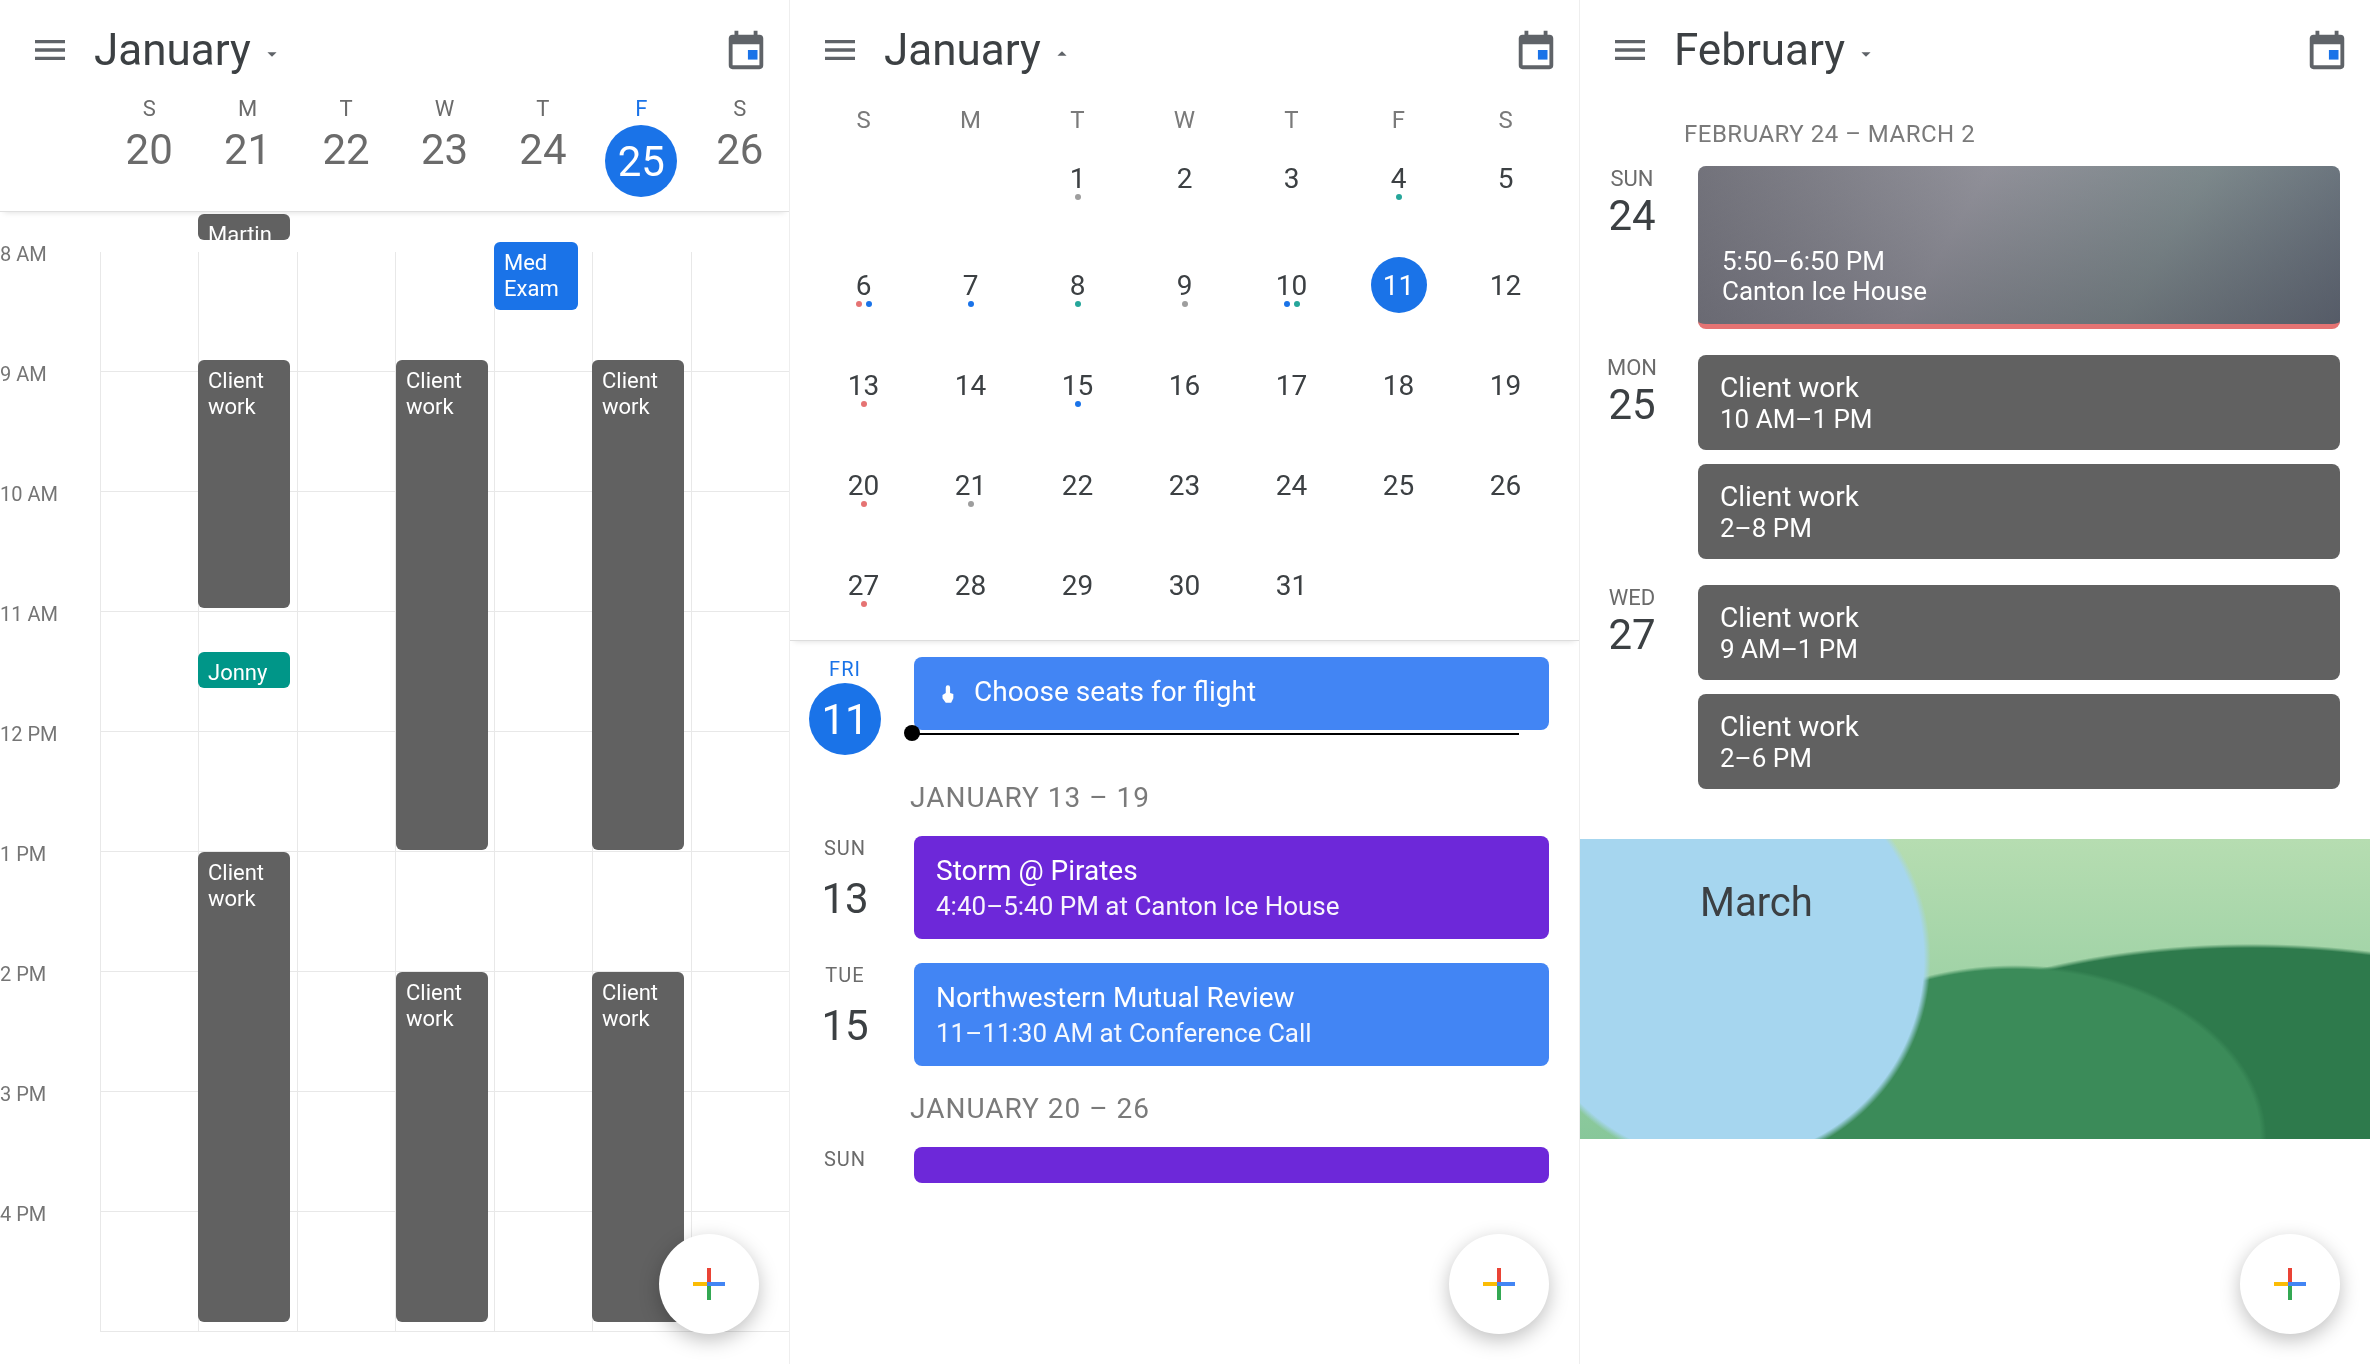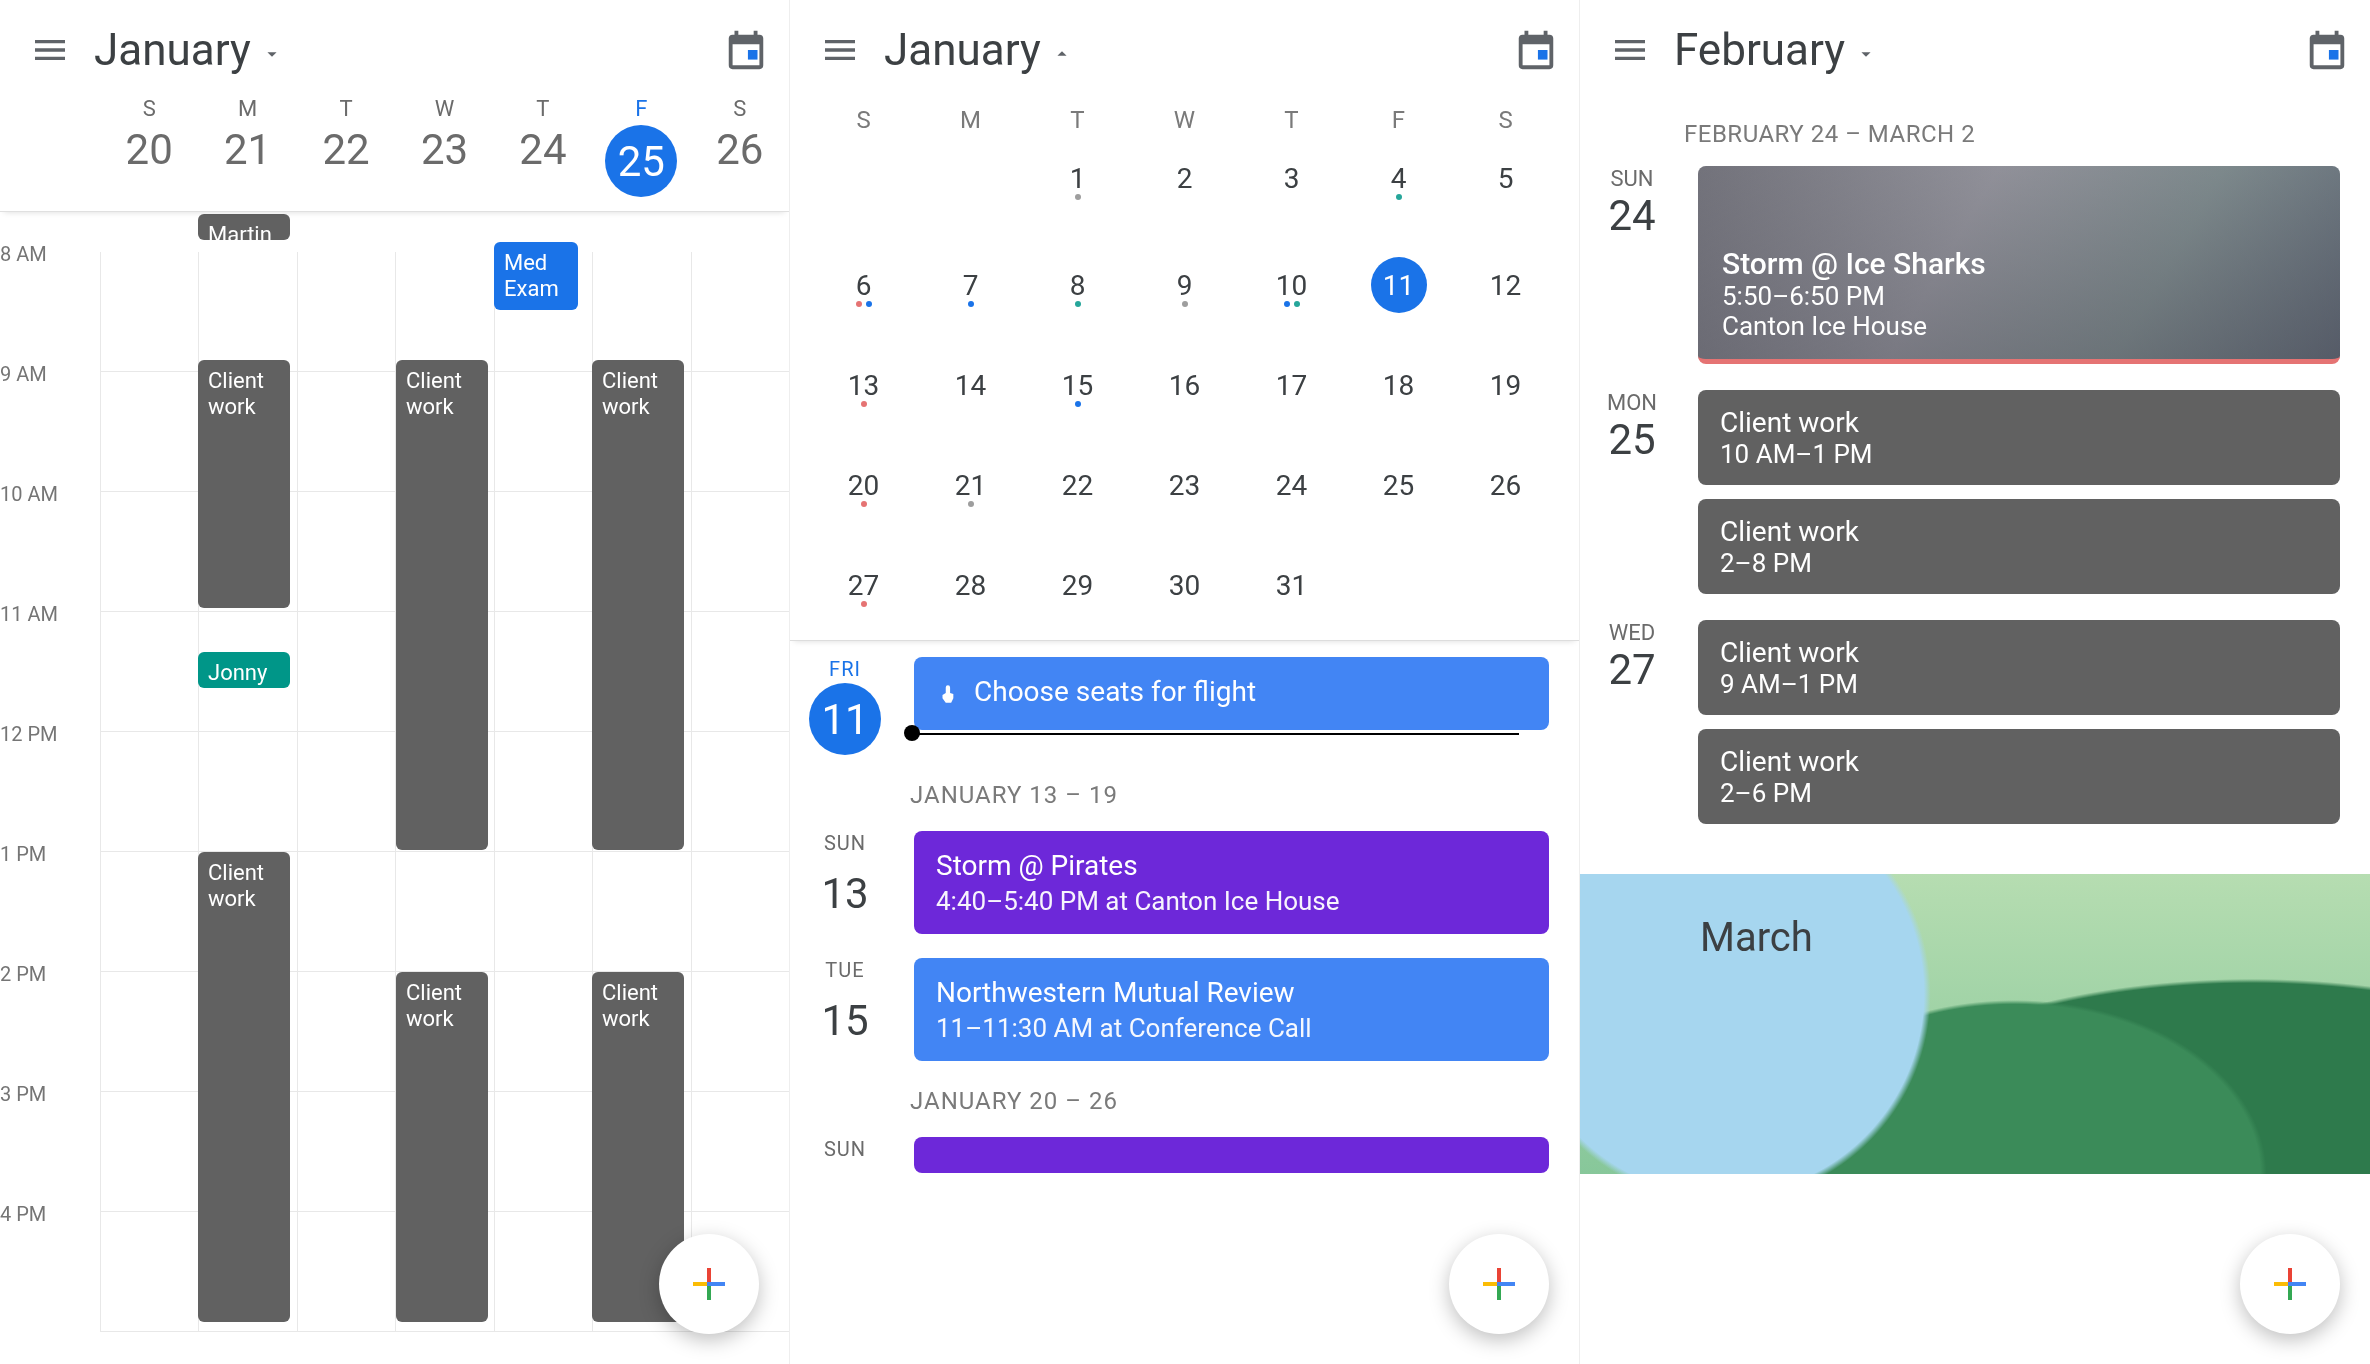--- a/index.html
+++ b/index.html
@@ -137,21 +137,21 @@
   .ag-date { width: 90px; text-align:center; }
   .ag-date .dow2 { font-size: 20px; color:#6b6b6b; letter-spacing:1px; }
   .ag-date .dnum2 { font-size: 42px; color:#3c4043; display:inline-flex; width:72px; height:72px; border-radius:50%; align-items:center; justify-content:center; margin-top:2px;}
   .ag-date .dnum2.today2 { background:#1a73e8; color:#fff; }
   .ag-events { flex:1; display:flex; flex-direction:column; gap:14px; }
   .ag-event { border-radius:8px; padding: 18px 22px; color:#fff; }
   .ag-event .title { font-size: 28px; margin-bottom:4px; }
   .ag-event .sub { font-size: 26px; opacity:0.95; }
   .salmon { background:#6d28d9; }
   .blue2 { background:#4285f4; }
-  .range-head { font-size:24px; color:#7a7a7a; margin: 26px 0 22px 110px; letter-spacing:1px; }
+  .range-head { font-size:28px; color:#7a7a7a; margin: 26px 0 22px 110px; letter-spacing:1px; }
   .timeline-dot {
     position:absolute; left:104px; top: 68px;
     width:16px; height:16px; border-radius:50%; background:#000;
   }
   .reminder { display:flex; align-items:center; }
   .finger-icon { width:26px; height:26px; margin-right:12px; fill:#fff; }
 
   
   .range3 { font-size:24px; color:#7a7a7a; padding: 24px 0 18px 104px; letter-spacing:0.5px; }
   .sch-row { display:flex; gap:24px; padding: 0 30px 26px 10px; }
@@ -493,21 +493,20 @@
 
   <div class="range3">FEBRUARY 24 – MARCH 2</div>
 
   <div class="sch-row">
     <div class="sch-date">
       <div class="dow3">SUN</div>
       <div class="dn3">24</div>
     </div>
     <div class="sch-evts">
       <div class="hero-evt">
-        <div class="t">Storm @ Ice Sharks</div>
         <div class="s">5:50–6:50 PM</div>
         <div class="s">Canton Ice House</div>
       </div>
     </div>
   </div>
 
   <div class="sch-row">
     <div class="sch-date">
       <div class="dow3">MON</div>
       <div class="dn3">25</div>

